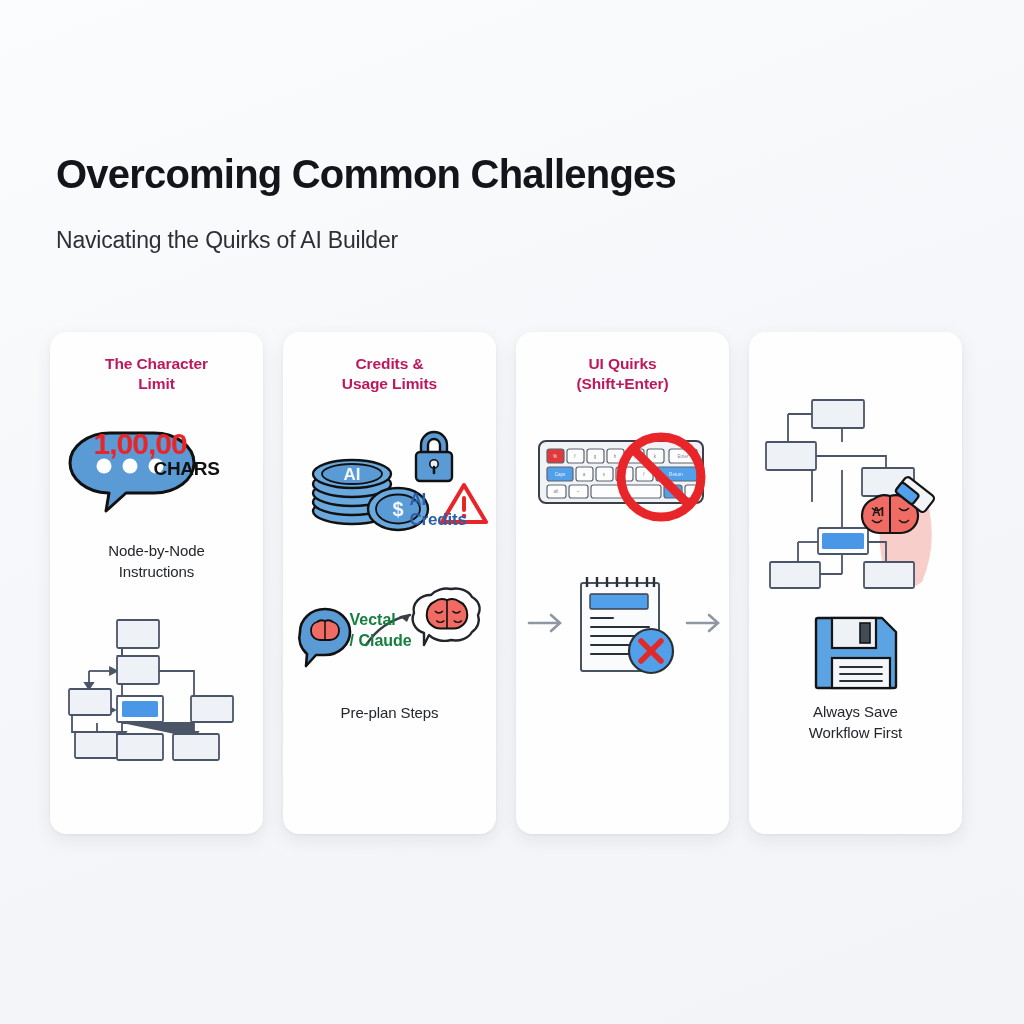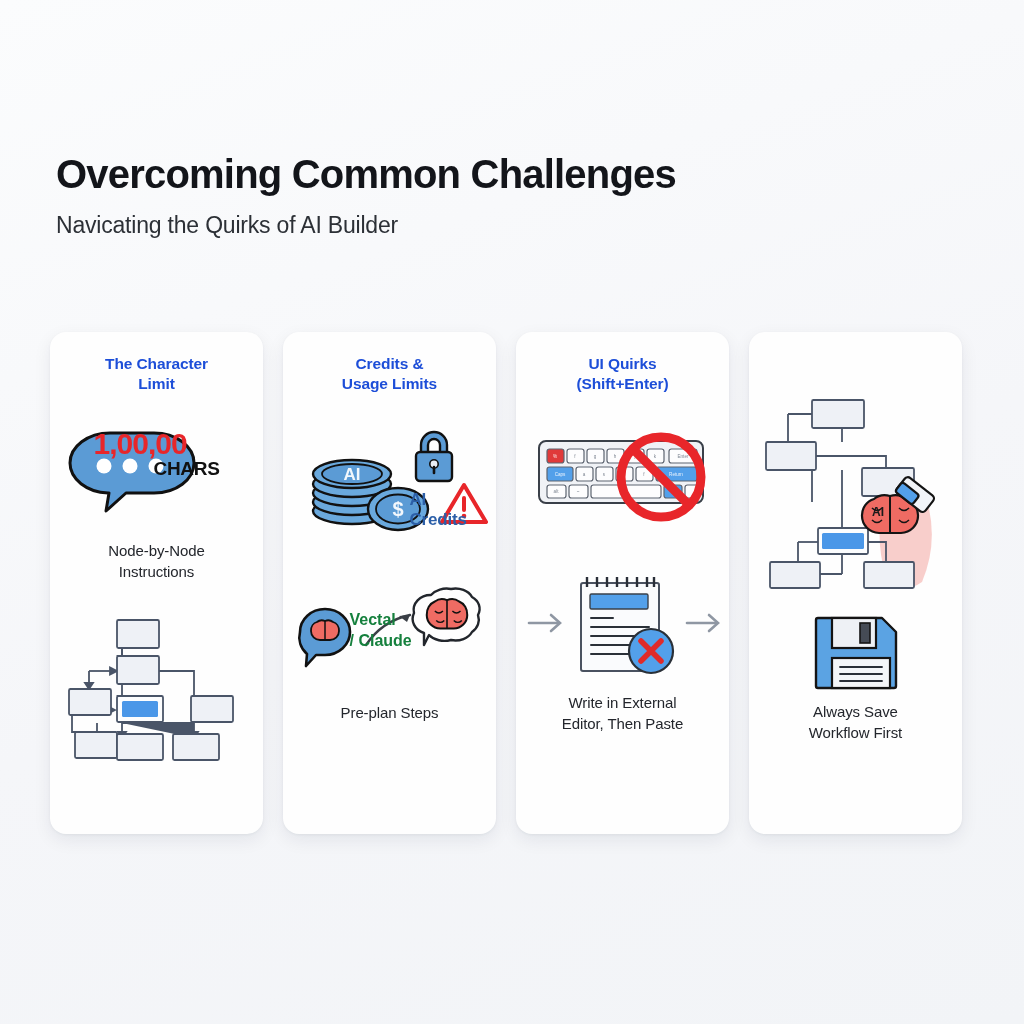--- a/index.html
+++ b/index.html
@@ -15,21 +15,21 @@
     background: linear-gradient(160deg,#fbfcfd 0%, #f5f6f9 55%, #f2f4f7 100%);
   }
 
   
   .header { position: absolute; left: 56px; top: 152px; }
   .title {
     font-size: 40px; font-weight: 700; color: #13151a;
     letter-spacing: -0.8px; line-height: 1.1;
   }
   .subtitle {
-    margin-top: 16px;
+    margin-top: 31px;
     font-size: 23px; font-weight: 400; color: #2c3036;
     letter-spacing: -0.2px;
   }
 
   
   .cards {
     position: absolute; left: 50px; top: 332px;
     width: 913px; height: 502px;
     display: flex; gap: 20px;
   }
@@ -37,21 +37,21 @@
     position: relative;
     width: 213px; height: 502px;
     background: #fefefe;
     border-radius: 16px;
     box-shadow: 0 6px 18px rgba(20,30,60,.075), 0 1px 3px rgba(20,30,60,.05);
     padding: 22px 10px 0 10px;
     display: flex; flex-direction: column; align-items: center;
     overflow: hidden;
   }
   .card-title {
-    font-size: 15.5px; font-weight: 700; color: #1d4ed8;
+    font-size: 15.5px; font-weight: 700; color: #be185d;
     text-align: center; line-height: 1.32; letter-spacing: -0.1px;
     white-space: pre-line;
   }
   .caption {
     font-size: 15px; color: #23262c; text-align: center;
     line-height: 1.38; letter-spacing: -0.1px; white-space: pre-line;
   }
   .art { position: relative; display: flex; align-items: center; justify-content: center; }
 
   svg { display: block; overflow: visible; }
@@ -268,22 +268,20 @@
             <path d="M68 87 h40"></path>
           </g>
 
           <g>
             <circle cx="128" cy="84" r="22" fill="#53a0ea" stroke="#2a3038" stroke-width="2.2"></circle>
             <path d="M118 74 L138 94 M138 74 L118 94" stroke="#e02a2a" stroke-width="5.5" stroke-linecap="round"></path>
           </g>
         </svg>
       </div>
 
-      <div class="caption" style="margin-top:14px;">Write in External
-Editor, Then Paste</div>
     </div>
 
     <div class="card">
 
       <div class="art" style="margin-top:28px;width:200px;height:214px;">
         <svg width="200" height="214" viewBox="0 0 200 214">
 
           <path d="M128 112 q30 -6 44 10 q10 40 -6 78 q-20 14 -36 -4 q-12 -42 -2 -84 z" fill="#f2948e" opacity=".45"></path>
           <g stroke="#4a5568" stroke-width="1.8" fill="none">
             <path d="M32 32 h24"></path>

